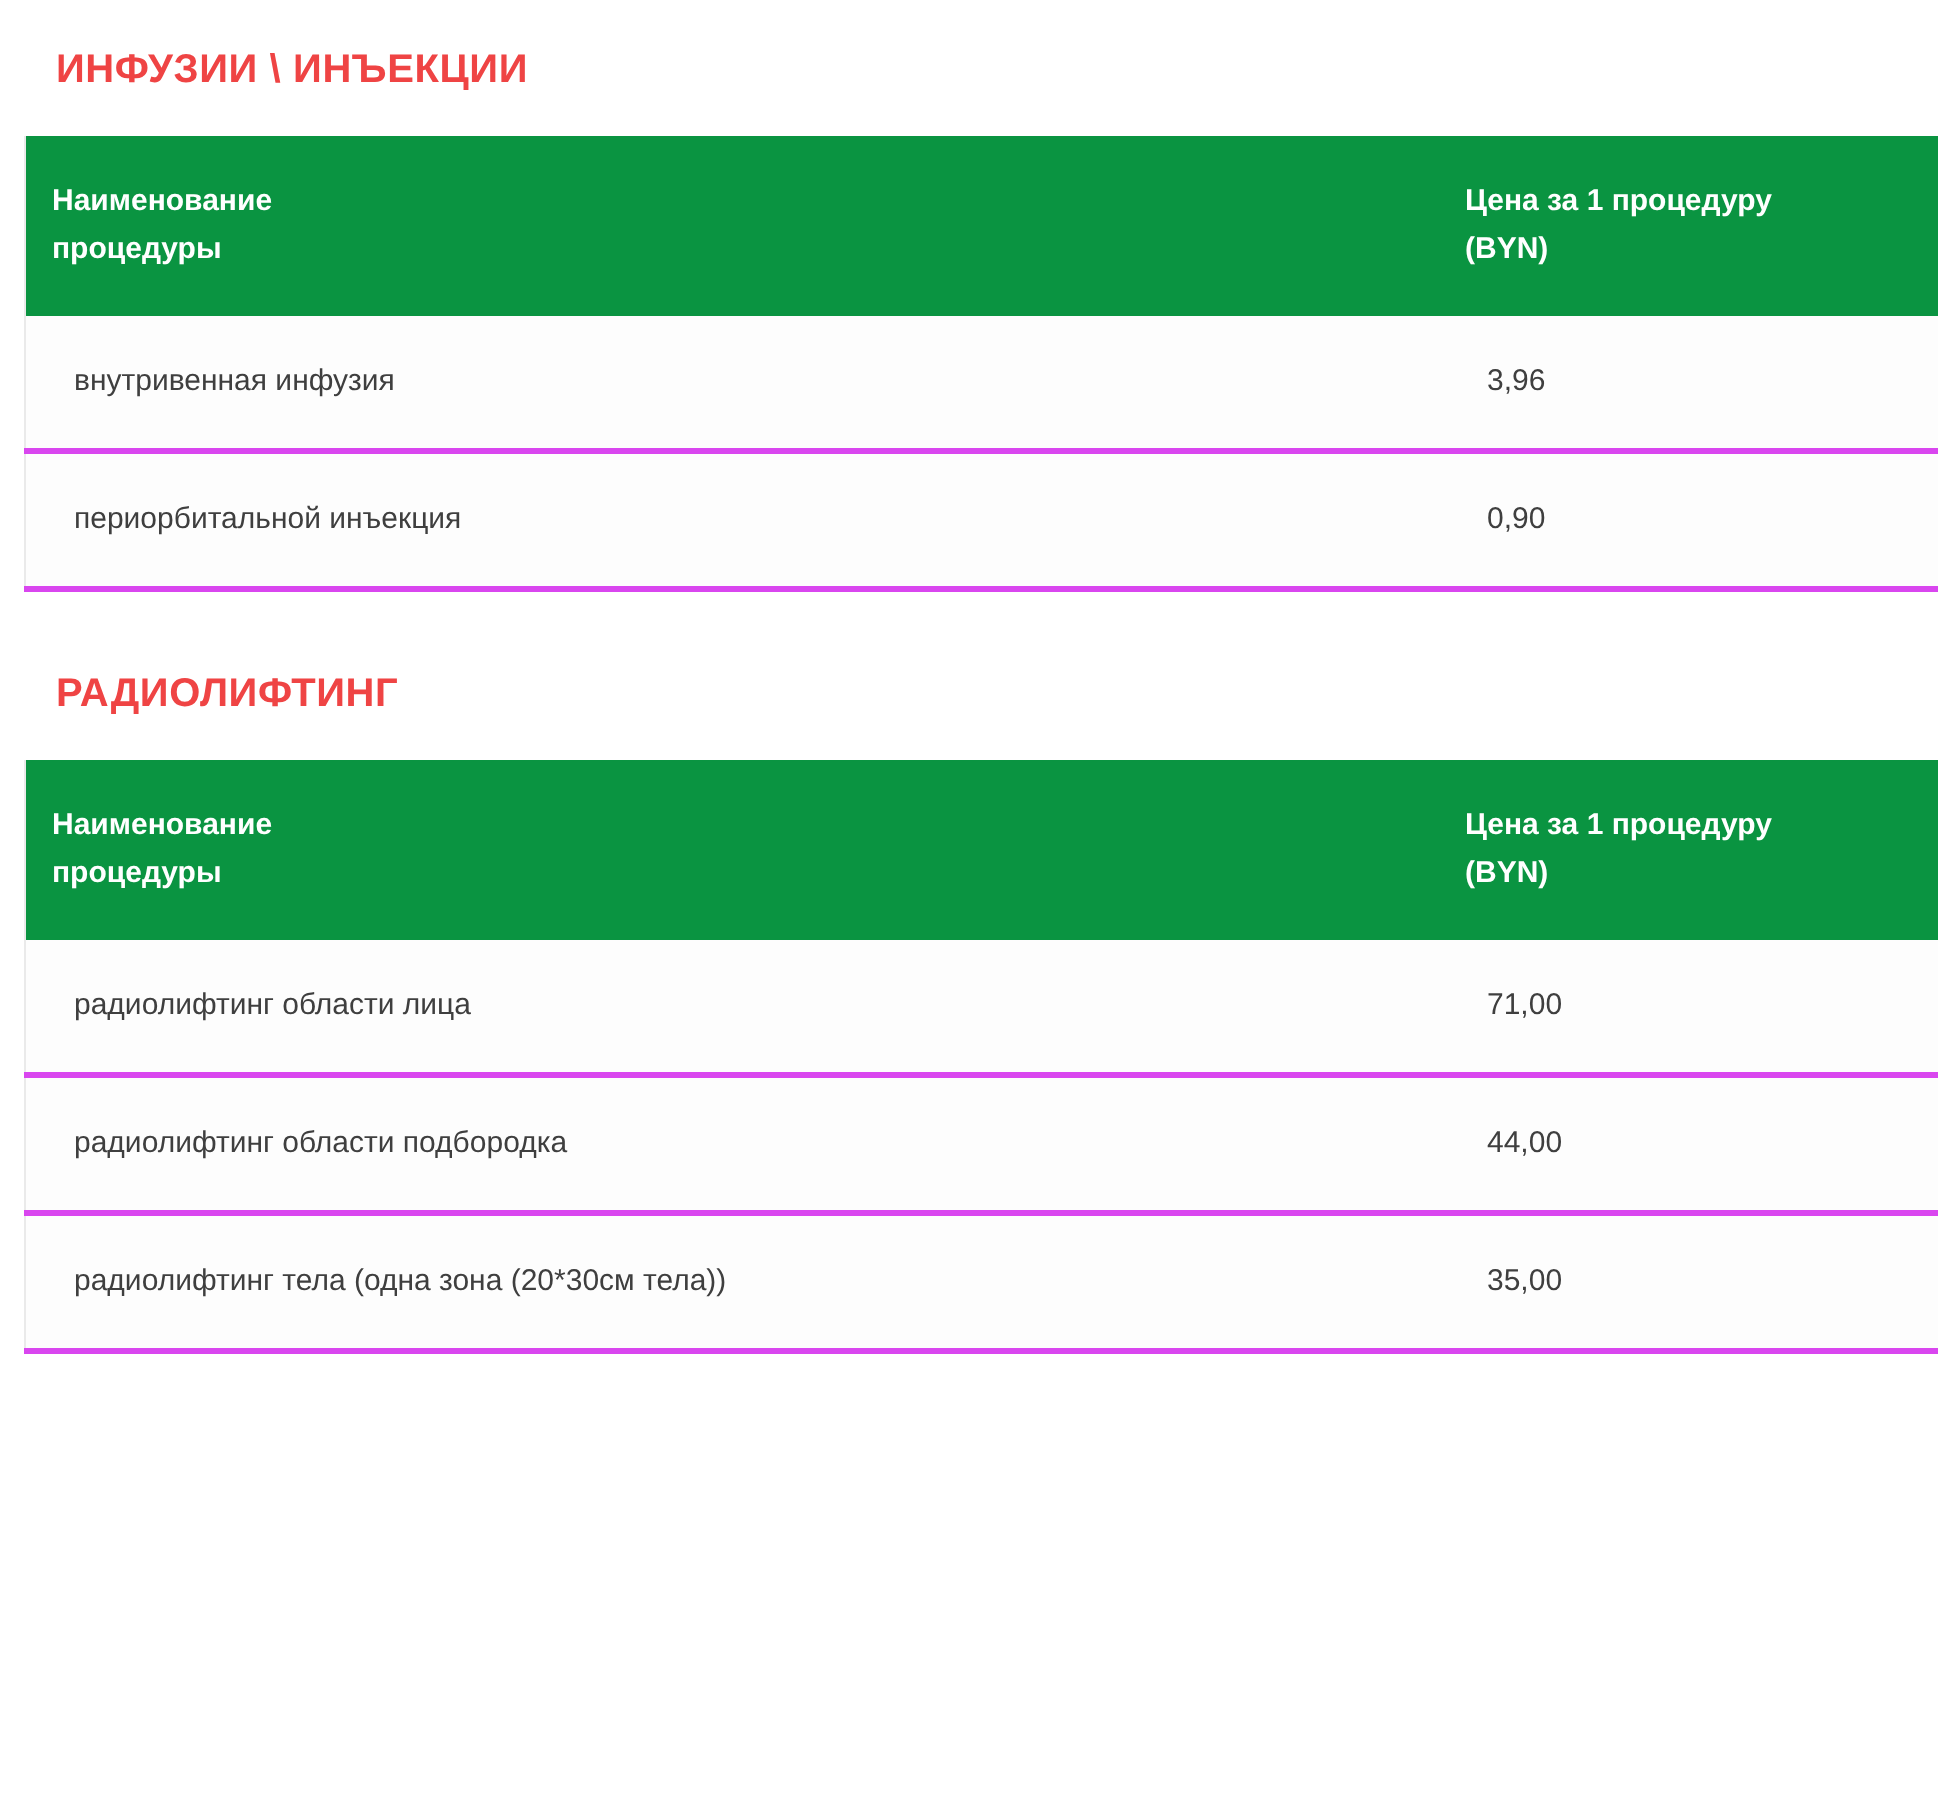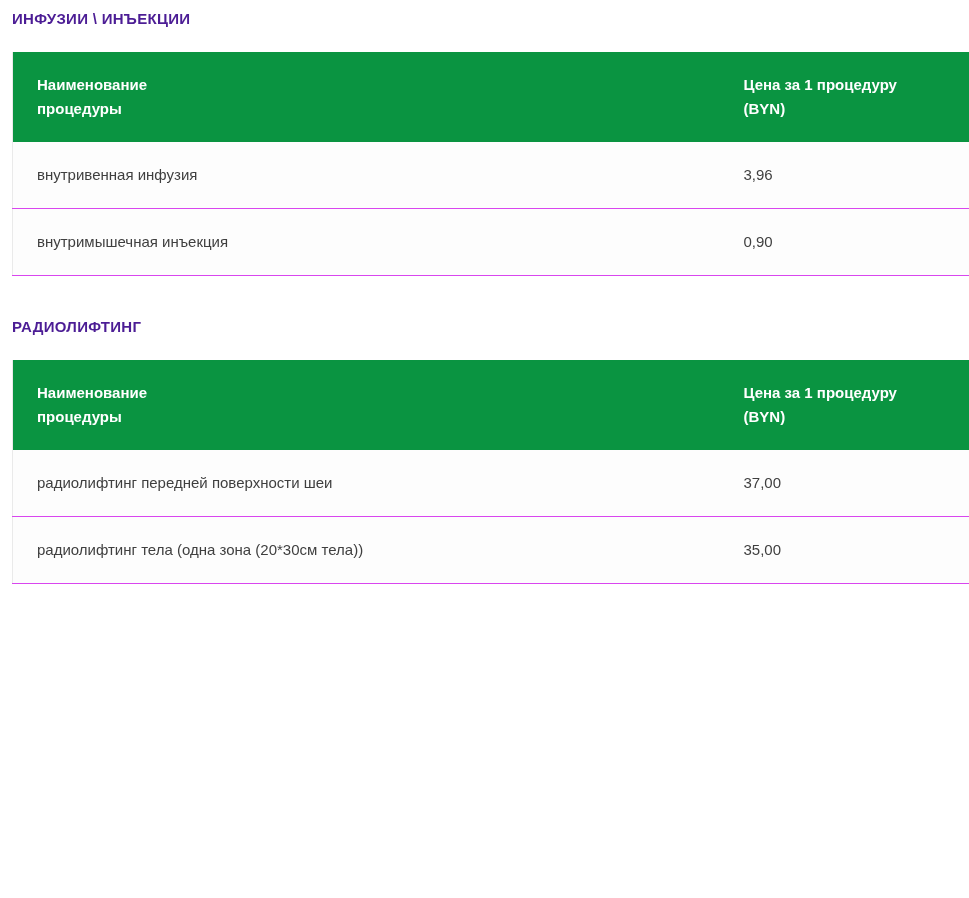--- a/index.html
+++ b/index.html
@@ -10,57 +10,57 @@
   }
   body {
     width: 969px; height: 898px;
     overflow: hidden;
   }
   .page { padding: 8px 0 0 12px; }
 
   .section + .section { margin-top: 40px; }
 
   .section-title {
-    margin: 0;
-    font-size: 15px;
+    margin: 16px;
+    font-size: 20px;
     line-height: 22px;
     font-weight: bold;
     letter-spacing: 0.3px;
-    color: #4c1d95;
+    color: #ef4444;
   }
 
   table.price-table {
     margin-top: 22px;
     width: 957px;
     table-layout: fixed;
     border-collapse: collapse;
     border-left: 1px solid #eaeaea;
   }
   table.price-table col.col-name  { width: 707px; }
   table.price-table col.col-price { width: 250px; }
 
   thead th {
     background: #0a9441;
     color: #ffffff;
     font-size: 15px;
     font-weight: bold;
     text-align: left;
     vertical-align: middle;
-    padding: 21px 24px;
+    padding: 21px 13px;
     line-height: 24px;
     margin-left: 32px;
   }
   thead th .th-inner {
     display: inline-block;
     max-width: 190px;
   }
 
   tbody tr {
     background: #fdfdfd;
-    border-bottom: 1px solid #d946ef;
+    border-bottom: 3px solid #d946ef;
   }
   tbody td {
     font-size: 15px;
     color: #3f3f3f;
     line-height: 24px;
     padding: 21px 24px;
     vertical-align: middle;
   }
 </style>
 </head>
@@ -85,21 +85,21 @@
             <span class="th-inner">Цена за 1 процедуру (BYN)</span>
           </th>
         </tr>
       </thead>
       <tbody>
         <tr>
           <td>внутривенная инфузия</td>
           <td>3,96</td>
         </tr>
         <tr>
-          <td>внутримышечная инъекция</td>
+          <td>периорбитальной инъекция</td>
           <td>0,90</td>
         </tr>
       </tbody>
     </table>
   </div>
 
   <div class="section">
     <h2 class="section-title">РАДИОЛИФТИНГ</h2>
 
     <table class="price-table">
@@ -112,22 +112,26 @@
           <th>
             <span class="th-inner">Наименование процедуры</span>
           </th>
           <th>
             <span class="th-inner">Цена за 1 процедуру (BYN)</span>
           </th>
         </tr>
       </thead>
       <tbody>
         <tr>
-          <td>радиолифтинг передней поверхности шеи</td>
-          <td>37,00</td>
+          <td>радиолифтинг области лица</td>
+          <td>71,00</td>
+        </tr>
+        <tr>
+          <td>радиолифтинг области подбородка</td>
+          <td>44,00</td>
         </tr>
         <tr>
           <td>радиолифтинг тела (одна зона (20*30см тела))</td>
           <td>35,00</td>
         </tr>
       </tbody>
     </table>
   </div>
 
 </div>

